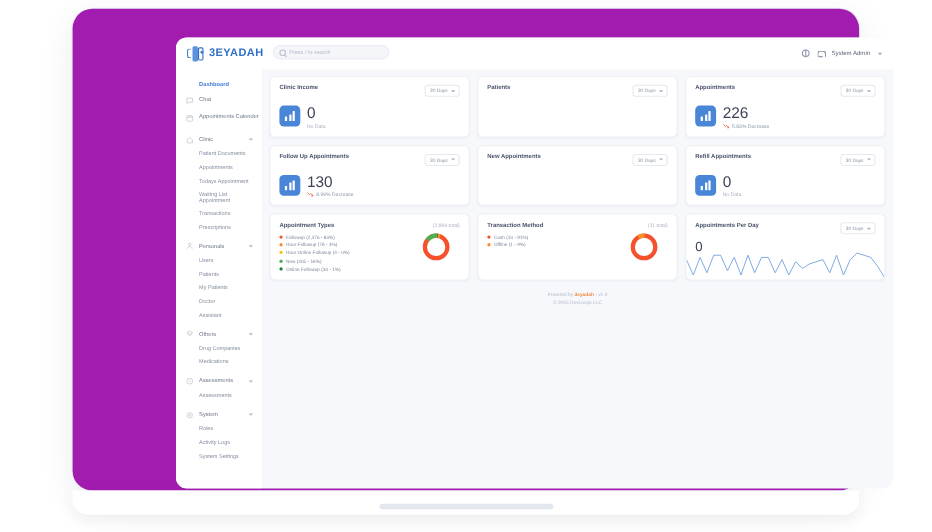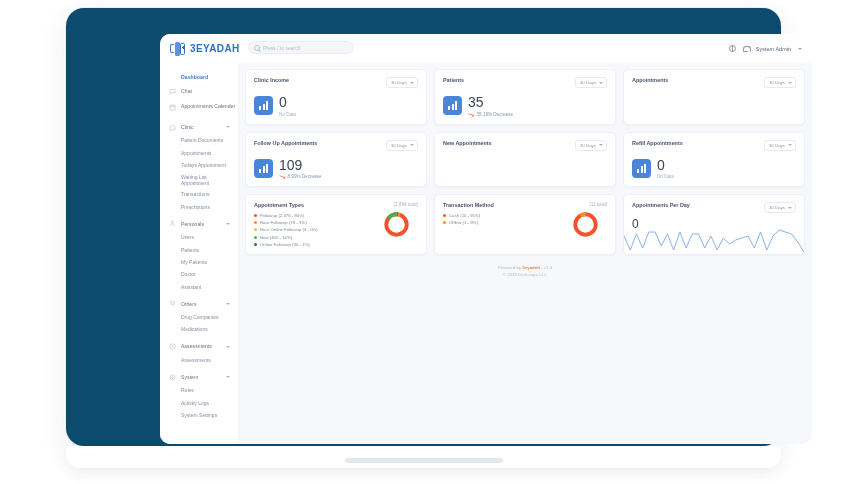--- a/index.html
+++ b/index.html
@@ -8,21 +8,21 @@
     background: #ffffff;
     font-family: "Liberation Sans", sans-serif;
     overflow: hidden;
   }
 
   
   .device {
     position: absolute;
     left: 66px; top: 8px;
     width: 715px; height: 438px;
-    background: #0c4a6e;
+    background: #a21caf;
     border-radius: 18px;
     box-shadow: 0 0 0 1px #eceef2, 0 10px 28px rgba(60,72,100,.10);
   }
   .device-base {
     position: absolute;
     left: 66px; top: 446px;
     width: 715px; height: 22px;
     background: #ffffff;
     border-radius: 0 0 14px 14px;
     box-shadow: 0 6px 14px rgba(60,72,100,.07);
@@ -335,65 +335,65 @@
             </div>
           </div>
           <div class="card">
             <div class="card-head">
               <span class="card-title">Patients</span>
               <span class="pill">
                 <span>30 Days</span>
                 <span class="chev"></span>
               </span>
             </div>
+          </div>
+          <div class="card">
+            <div class="card-head">
+              <span class="card-title">Appointments</span>
+              <span class="pill">
+                <span>30 Days</span>
+                <span class="chev"></span>
+              </span>
+            </div>
             <div class="stat-row">
               <span class="stat-ico">
                 <span class="bar b1"></span>
                 <span class="bar b2"></span>
                 <span class="bar b3"></span>
               </span>
               <span>
-                <div class="stat-val">35</div>
+                <div class="stat-val">226</div>
                 <div class="stat-sub down">
                   <span class="arrow-down">
                     <svg viewBox="0 0 12 10" width="6" height="5">
                       <path d="M1 2 L5 6 L7 4 L11 8" fill="none" stroke="#e4572e" stroke-width="1.4"></path>
                       <path d="M11 5.5 L11 8.5 L8 8.5" fill="none" stroke="#e4572e" stroke-width="1.4"></path>
                     </svg>
                   </span>
-                  <span>35.19% Decrease</span>
+                  <span>5.83% Decrease</span>
                 </div>
-              </span>
-            </div>
-          </div>
-          <div class="card">
-            <div class="card-head">
-              <span class="card-title">Appointments</span>
-              <span class="pill">
-                <span>30 Days</span>
-                <span class="chev"></span>
               </span>
             </div>
           </div>
           <div class="card">
             <div class="card-head">
               <span class="card-title">Follow Up Appointments</span>
               <span class="pill">
                 <span>30 Days</span>
                 <span class="chev"></span>
               </span>
             </div>
             <div class="stat-row">
               <span class="stat-ico">
                 <span class="bar b1"></span>
                 <span class="bar b2"></span>
                 <span class="bar b3"></span>
               </span>
               <span>
-                <div class="stat-val">109</div>
+                <div class="stat-val">130</div>
                 <div class="stat-sub down">
                   <span class="arrow-down">
                     <svg viewBox="0 0 12 10" width="6" height="5">
                       <path d="M1 2 L5 6 L7 4 L11 8" fill="none" stroke="#e4572e" stroke-width="1.4"></path>
                       <path d="M11 5.5 L11 8.5 L8 8.5" fill="none" stroke="#e4572e" stroke-width="1.4"></path>
                     </svg>
                   </span>
                   <span>8.99% Decrease</span>
                 </div>
               </span>

